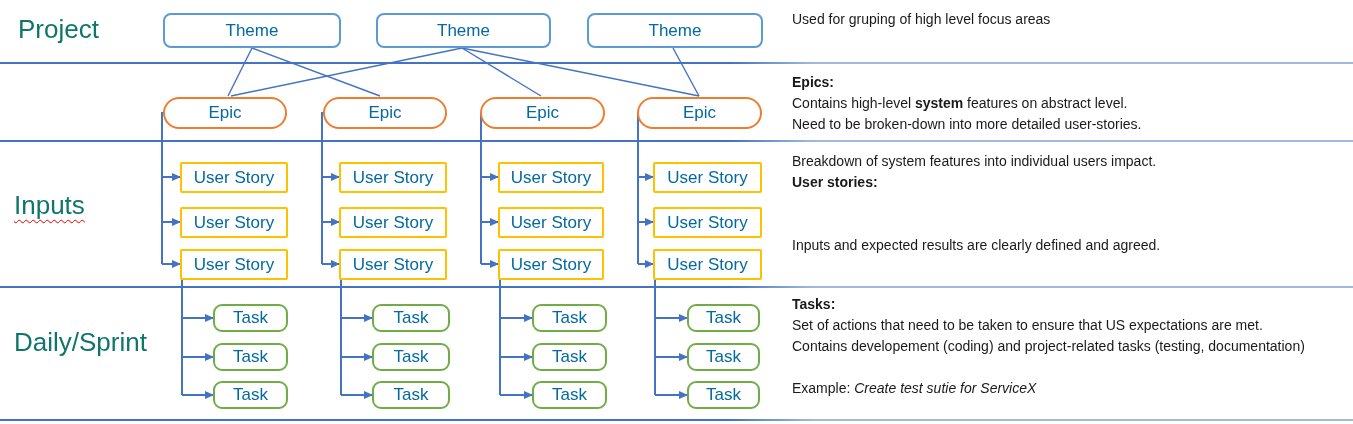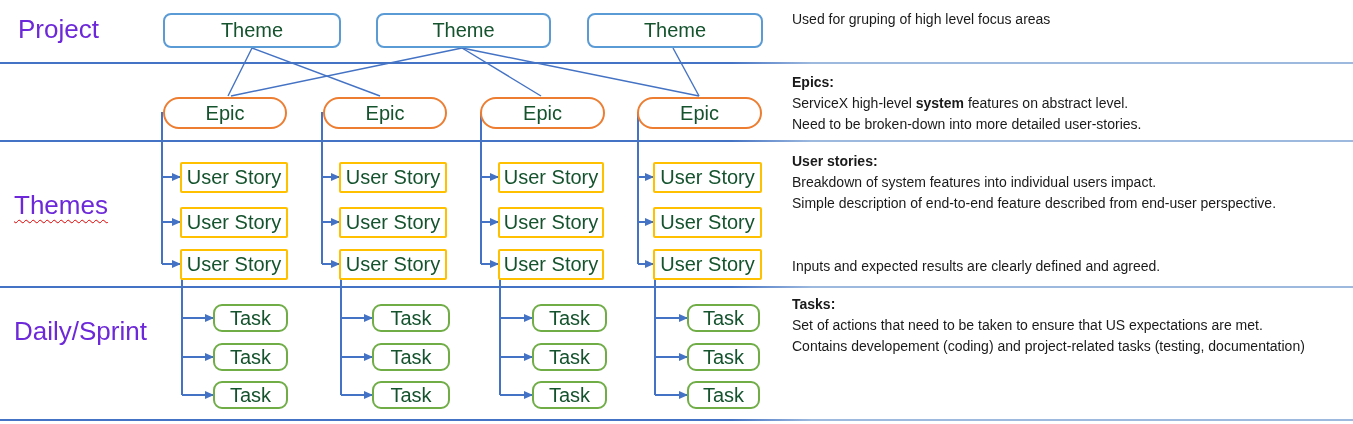--- a/index.html
+++ b/index.html
@@ -1,25 +1,25 @@
 <!DOCTYPE html>
 <html><head>
 <meta charset="utf-8">
 <style>
   html,body{margin:0;padding:0;background:#fff;}
   #canvas{position:relative;width:1353px;height:424px;background:#fff;overflow:hidden;
           font-family:"Liberation Sans",sans-serif;}
   .sep{position:absolute;left:0;width:1353px;height:2px;
        background:linear-gradient(to right,#4472C4 0%,#4472C4 54%,#9DB9DE 60%,#9DB9DE 100%);}
   svg.connectors{position:absolute;left:0;top:0;}
-  .rowlabel{position:absolute;font-size:26px;color:#6d28d9;white-space:nowrap;}
+  .rowlabel{position:absolute;font-size:26px;color:#0f766e;white-space:nowrap;}
   .wavy{text-decoration:underline;text-decoration-style:wavy;text-decoration-color:#e00000;
         text-decoration-thickness:1px;text-underline-offset:5px;}
   .box{position:absolute;background:#fff;display:flex;align-items:center;justify-content:center;
-       font-size:20px;color:#14532d;box-sizing:border-box;white-space:nowrap;}
+       font-size:17px;color:#0369a1;box-sizing:border-box;white-space:nowrap;}
   .theme{border:2px solid #5B9BD5;border-radius:8px;}
   .epic{border:2px solid #ED7D31;border-radius:16px;}
   .us{border:2px solid #FFC000;border-radius:2px;}
   .task{border:2px solid #70AD47;border-radius:9px;}
   .ann{position:absolute;left:792px;width:560px;font-size:14px;color:#1a1a1a;}
   .ann .line{height:21px;line-height:21px;white-space:nowrap;}
   .ann .gap{height:21px;}
   .b{font-weight:bold;}
   .i{font-style:italic;}
 </style>
@@ -83,22 +83,22 @@
       <line x1="638" y1="222" x2="653" y2="222" marker-end="url(#arw)"></line>
       <line x1="638" y1="264" x2="653" y2="264" marker-end="url(#arw)"></line>
       <line x1="655" y1="264" x2="655" y2="395"></line>
       <line x1="655" y1="318" x2="687" y2="318" marker-end="url(#arw)"></line>
       <line x1="655" y1="357" x2="687" y2="357" marker-end="url(#arw)"></line>
       <line x1="655" y1="395" x2="687" y2="395" marker-end="url(#arw)"></line>
     </g>
   </svg>
 
   <div class="rowlabel" style="left:18px;top:14px">Project</div>
-  <div class="rowlabel wavy" style="left:14px;top:190px">Themes</div>
-  <div class="rowlabel" style="left:14px;top:316px">Daily/Sprint</div>
+  <div class="rowlabel wavy" style="left:14px;top:190px">Inputs</div>
+  <div class="rowlabel" style="left:14px;top:327px">Daily/Sprint</div>
 
   <div class="box theme" style="left:163px;top:13px;width:178px;height:35px">Theme</div>
   <div class="box theme" style="left:376px;top:13px;width:175px;height:35px">Theme</div>
   <div class="box theme" style="left:587px;top:13px;width:176px;height:35px">Theme</div>
 
   <div class="box epic" style="left:163px;top:97px;width:124px;height:32px">Epic</div>
   <div class="box epic" style="left:323px;top:97px;width:124px;height:32px">Epic</div>
   <div class="box epic" style="left:480px;top:97px;width:125px;height:32px">Epic</div>
   <div class="box epic" style="left:637px;top:97px;width:125px;height:32px">Epic</div>
 
@@ -127,33 +127,33 @@
   <div class="box task" style="left:687px;top:304px;width:73px;height:28px">Task</div>
   <div class="box task" style="left:687px;top:343px;width:73px;height:28px">Task</div>
   <div class="box task" style="left:687px;top:381px;width:73px;height:28px">Task</div>
 
   <div class="ann" style="top:9px">
     <div class="line">Used for gruping of high level focus areas</div>
   </div>
 
   <div class="ann" style="top:72px">
     <div class="line b">Epics:</div>
-    <div class="line"><span>ServiceX high-level </span><span class="b">system</span><span> features on abstract level.</span></div>
+    <div class="line"><span>Contains high-level </span><span class="b">system</span><span> features on abstract level.</span></div>
     <div class="line">Need to be broken-down into more detailed user-stories.</div>
   </div>
 
   <div class="ann" style="top:151px">
+    <div class="line">Breakdown of system features into individual users impact.</div>
     <div class="line b">User stories:</div>
-    <div class="line">Breakdown of system features into individual users impact.</div>
-    <div class="line">Simple description of end-to-end feature described from end-user perspective.</div>
     <div class="gap"></div>
     <div class="gap"></div>
     <div class="line">Inputs and expected results are clearly defined and agreed.</div>
   </div>
 
   <div class="ann" style="top:294px">
     <div class="line b">Tasks:</div>
     <div class="line">Set of actions that need to be taken to ensure that US expectations are met.</div>
     <div class="line">Contains developement (coding) and project-related tasks (testing, documentation)</div>
     <div class="gap"></div>
+    <div class="line"><span>Example: </span><span class="i">Create test sutie for ServiceX</span></div>
   </div>
 
 </div>
 
 </body></html>

